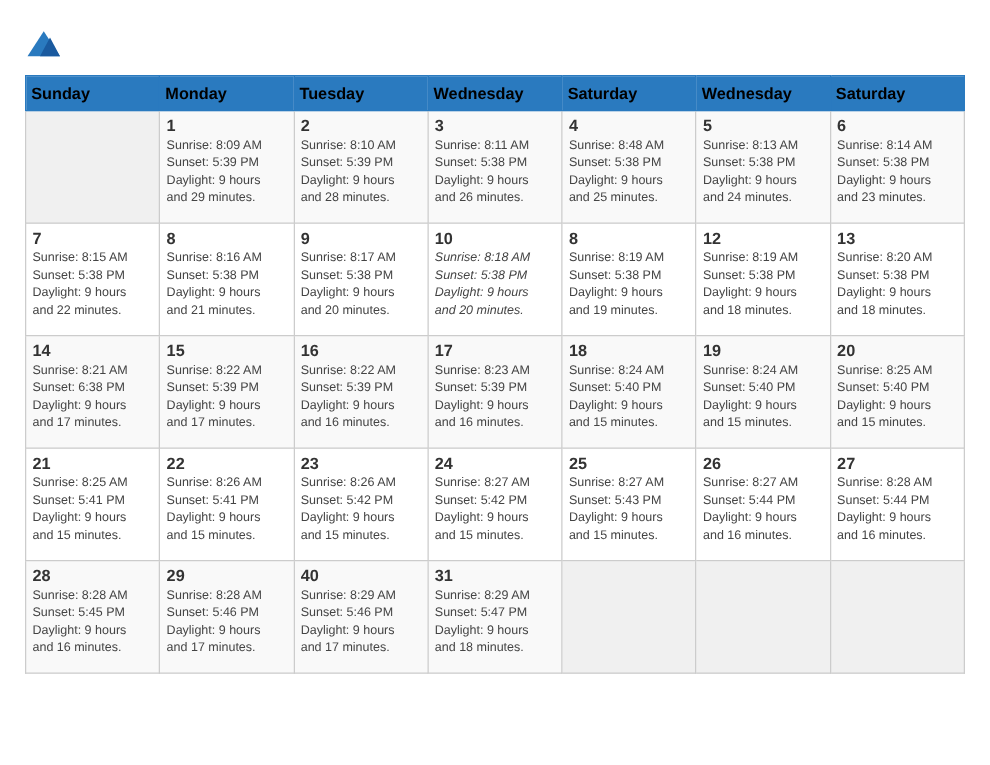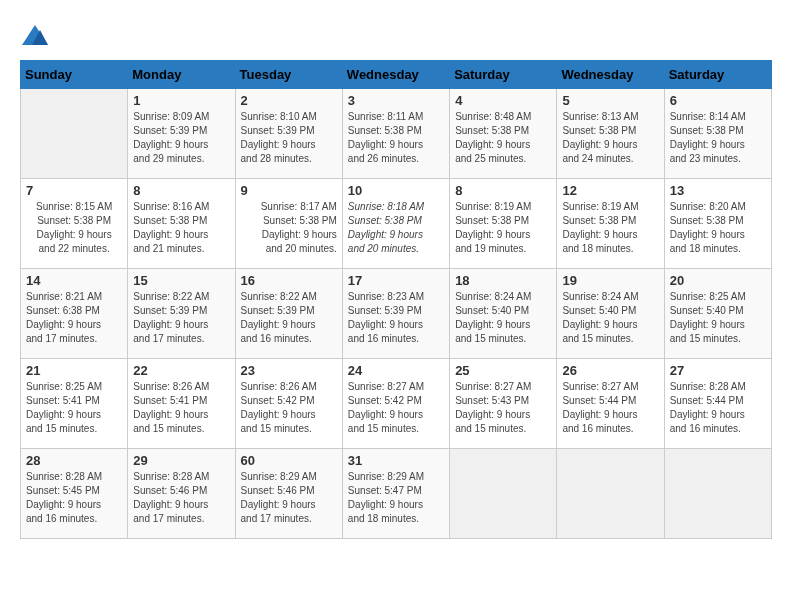--- a/index.html
+++ b/index.html
@@ -167,35 +167,35 @@
           <span class="day-number">6</span>
           <div class="day-info" style="white-space: pre-line;">Sunrise: 8:14 AM
 Sunset: 5:38 PM
 Daylight: 9 hours
 and 23 minutes.</div>
         </td>
       </tr>
       <tr>
         <td>
           <span class="day-number">7</span>
-          <div class="day-info" style="white-space: pre-line; text-align: center;">Sunrise: 8:15 AM
+          <div class="day-info" style="white-space: pre-line;">Sunrise: 8:15 AM
 Sunset: 5:38 PM
 Daylight: 9 hours
 and 22 minutes.</div>
         </td>
         <td>
           <span class="day-number">8</span>
           <div class="day-info" style="white-space: pre-line;">Sunrise: 8:16 AM
 Sunset: 5:38 PM
 Daylight: 9 hours
 and 21 minutes.</div>
         </td>
         <td>
           <span class="day-number">9</span>
-          <div class="day-info" style="white-space: pre-line; text-align: right;">Sunrise: 8:17 AM
+          <div class="day-info" style="white-space: pre-line;">Sunrise: 8:17 AM
 Sunset: 5:38 PM
 Daylight: 9 hours
 and 20 minutes.</div>
         </td>
         <td>
           <span class="day-number">10</span>
           <div class="day-info" style="white-space: pre-line; font-style: italic;">Sunrise: 8:18 AM
 Sunset: 5:38 PM
 Daylight: 9 hours
 and 20 minutes.</div>
@@ -333,21 +333,21 @@
 and 16 minutes.</div>
         </td>
         <td>
           <span class="day-number">29</span>
           <div class="day-info" style="white-space: pre-line;">Sunrise: 8:28 AM
 Sunset: 5:46 PM
 Daylight: 9 hours
 and 17 minutes.</div>
         </td>
         <td>
-          <span class="day-number">60</span>
+          <span class="day-number">40</span>
           <div class="day-info" style="white-space: pre-line;">Sunrise: 8:29 AM
 Sunset: 5:46 PM
 Daylight: 9 hours
 and 17 minutes.</div>
         </td>
         <td>
           <span class="day-number">31</span>
           <div class="day-info" style="white-space: pre-line;">Sunrise: 8:29 AM
 Sunset: 5:47 PM
 Daylight: 9 hours

